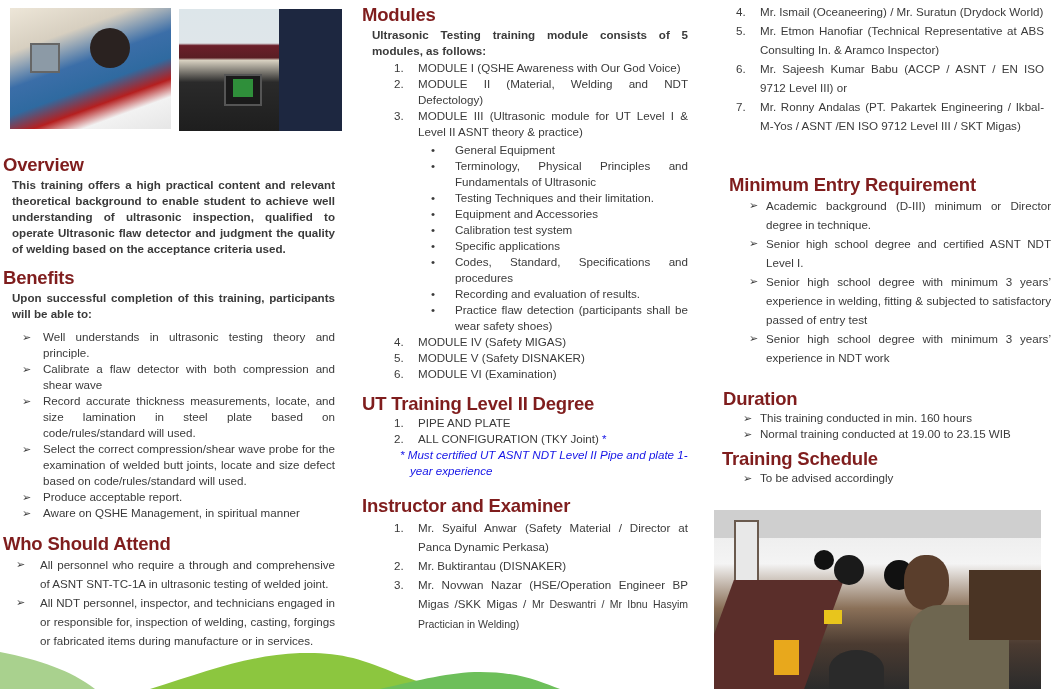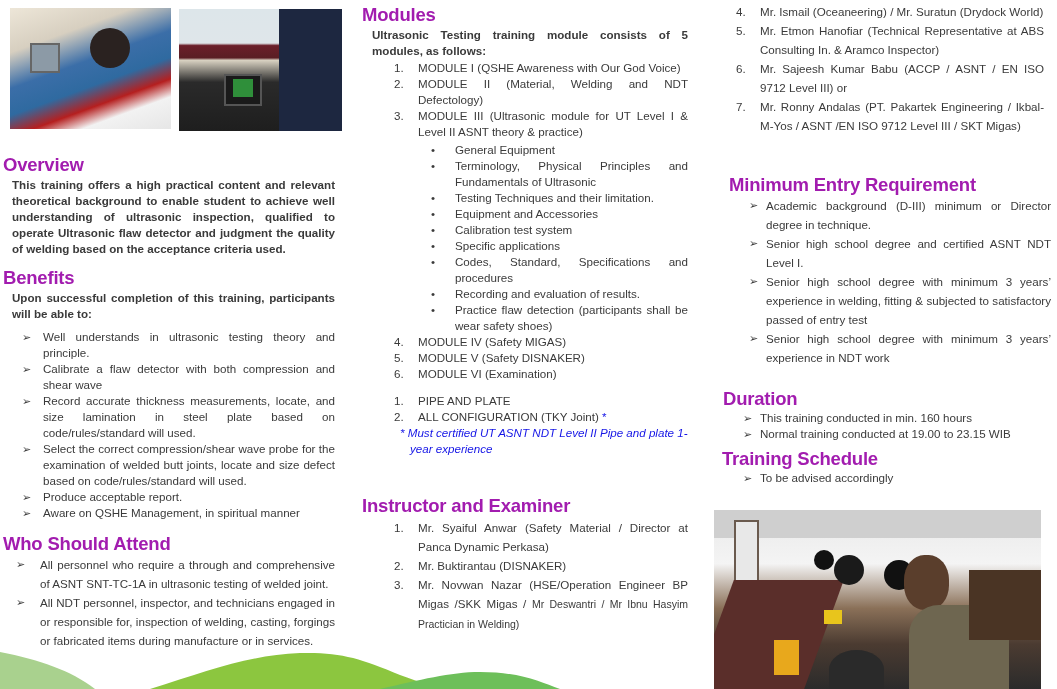--- a/index.html
+++ b/index.html
@@ -3,21 +3,21 @@
 <meta charset="utf-8">
 <style>
   * { box-sizing: border-box; margin: 0; padding: 0; }
   html, body { width: 1057px; height: 689px; overflow: hidden; background: #ffffff; }
   body { font-family: "Liberation Sans", sans-serif; color: #3a3a3a; position: relative; font-size: 11.6px; }
   .col { position: absolute; top: 0; }
   #col1 { left: 0; width: 350px; }
   #col2 { left: 360px; width: 340px; }
   #col3 { left: 720px; width: 337px; }
 
-  h2 { color: #a21caf; font-family: "Liberation Sans", sans-serif; font-weight: bold; font-size: 18.5px; line-height: 22px; letter-spacing: -0.2px; }
+  h2 { color: #7f1d1d; font-family: "Liberation Sans", sans-serif; font-weight: bold; font-size: 18.5px; line-height: 22px; letter-spacing: -0.2px; }
   p.para { text-align: justify; line-height: 16px; font-weight: bold; }
 
   .photo { position: absolute; overflow: hidden; }
   .ph1 { left: 10px; top: 8px; width: 161px; height: 121px;
     background: linear-gradient(160deg, #ede6d8 0%, #d7cfc0 25%, #3b6ea8 45%, #2f6aa0 60%, #b51f1f 72%, #f2f2f2 82%, #e6e6e6 100%); }
   .ph2 { left: 179px; top: 9px; width: 163px; height: 122px;
     background: linear-gradient(180deg, #dde6ea 0%, #dfe6ea 28%, #6b1f2a 30%, #5a1e24 40%, #d9d2c2 42%, #2a2a2a 60%, #1e1e1e 100%); }
   .ph3 { left: 714px; top: 510px; width: 327px; height: 179px;
     background: linear-gradient(180deg, #e9e9e9 0%, #f4f4f4 30%, #8a7058 55%, #4b3b31 75%, #2b2b2b 100%); }
   .ph-inner { position: absolute; }
@@ -105,20 +105,21 @@
           <li style="padding-left:24px;"><span class="dot">•</span><span>Practice flaw detection (participants shall be wear safety shoes)</span></li>
         </ul>
       </li>
       <li style="padding-left:24px;line-height:16px;"><span class="num">4.</span><span>MODULE IV (Safety MIGAS)</span></li>
       <li style="padding-left:24px;line-height:16px;"><span class="num">5.</span><span>MODULE V (Safety DISNAKER)</span></li>
       <li style="padding-left:24px;line-height:16px;"><span class="num">6.</span><span>MODULE VI (Examination)</span></li>
     </ol>
   </section>
 
   <section style="position:absolute;top:393px;left:2px;width:326px;">
+    <h2>UT Training Level II Degree</h2>
     <ol class="num-list" style="margin-left:32px;margin-top:0px;">
       <li style="padding-left:24px;line-height:16px;"><span class="num">1.</span><span>PIPE AND PLATE</span></li>
       <li style="padding-left:24px;line-height:16px;"><span class="num">2.</span><span>ALL CONFIGURATION (TKY Joint)</span><span style="color:#1515e6;"> *</span></li>
     </ol>
     <p class="note" style="margin-left:38px;padding-left:10px;text-indent:-10px;margin-top:0px;width:288px;">* Must certified UT ASNT NDT Level II Pipe and plate 1-year experience</p>
   </section>
 
   <section style="position:absolute;top:495px;left:2px;width:326px;">
     <h2>Instructor and Examiner</h2>
     <ol class="num-list" style="margin-left:32px;margin-top:1px;">

